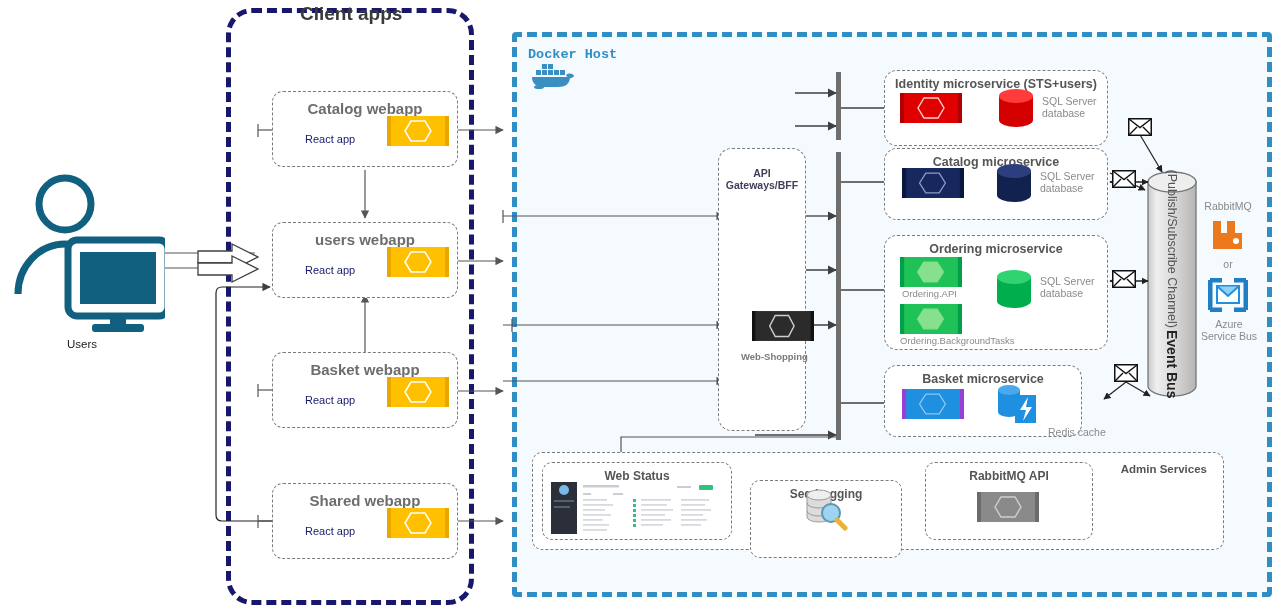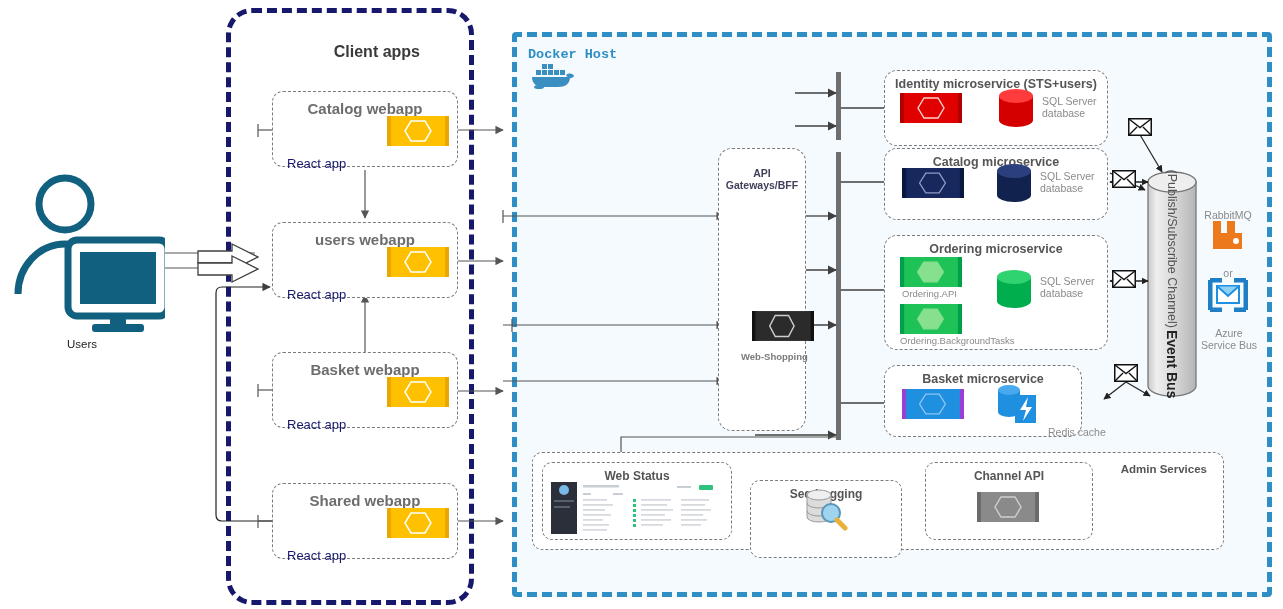--- a/index.html
+++ b/index.html
@@ -11,39 +11,39 @@
   
   .client-boundary{
     left:226px;top:8px;width:248px;height:597px;
     border:5px dashed #17186b;border-radius:26px;background:transparent;
   }
   .docker-boundary{
     left:512px;top:32px;width:760px;height:565px;
     border:5px dashed #2f8fc4;border-radius:4px;background:#f4fafd;
   }
   .label-client-apps{
-    left:300px;top:3px;width:120px;text-align:right;
-    font-size:16px;font-weight:bold;color:#3a3a3a;margin-top:40px;
+    left:300px;top:3px;width:120px;text-align:left;
+    font-size:19px;font-weight:bold;color:#3a3a3a;
   }
   .label-docker{
     left:528px;top:47px;font-size:13.5px;font-weight:bold;color:#2f8fc4;font-family:Liberation Mono, monospace;
   }
 
   
   .webapp{
     border:1.3px dashed #7b7b7b;border-radius:11px;background:#ffffff;
     width:186px;height:76px;
   }
   .webapp .title{
     position:absolute;left:0;top:8px;width:100%;text-align:center;
     font-size:15px;font-weight:bold;color:#6d6d6d;
   }
   .webapp .sub{
-    position:absolute;left:14px;top:41px;
-    font-size:13px;color:#17186b;margin-top:23px;
+    position:absolute;left:32px;top:41px;
+    font-size:11px;color:#17186b;
   }
   
   .ship{position:absolute;width:62px;height:30px;}
   .ship svg{position:absolute;left:0;top:0;width:62px;height:30px;}
 
   
   .ms{
     border:1.3px dashed #7b7b7b;border-radius:13px;background:#ffffff;
   }
   .ms .title{
@@ -80,21 +80,21 @@
     font-size:12px;font-weight:bold;color:#555555;
   }
   .ebtext{
     position:absolute;left:1148px;top:160px;width:248px;height:48px;
     transform-origin:0 0;transform:rotate(90deg) translate(0,-48px);
     display:flex;align-items:center;justify-content:center;gap:2px;
     font-size:12.5px;color:#555;white-space:nowrap;
   }
   .ebtext b{font-size:14px;color:#222;}
 
-  .mqlabel{position:absolute;font-size:10.5px;color:#8a8a8a;text-align:center;margin-top:9px;}
+  .mqlabel{position:absolute;font-size:10.5px;color:#8a8a8a;text-align:center;}
 
   
   .userlabel{left:52px;top:338px;width:60px;text-align:center;font-size:11.5px;color:#1b1b1b;}
 </style>
 </head>
 <body>
 
 <div id="stage">
 
   <div class="abs docker-boundary"></div>
@@ -531,21 +531,21 @@
         <ellipse cx="17" cy="8" rx="12" ry="5" fill="#efefef"></ellipse>
         <path d="M5 16 a12 5 0 0 0 24 0" fill="none"></path>
         <path d="M5 24 a12 5 0 0 0 24 0" fill="none"></path>
       </g>
       <circle cx="29" cy="26" r="9" fill="#9fd4f0" stroke="#5a96b8" stroke-width="2"></circle>
       <path d="M35 33 L43 41" stroke="#e8b23a" stroke-width="5" stroke-linecap="round"></path>
     </svg>
   </div>
 
   <div class="abs card" style="left:925px;top:462px;width:168px;height:78px;">
-    <div class="title">Channel API</div>
+    <div class="title">RabbitMQ API</div>
   </div>
   <div class="abs ship" style="left:977px;top:492px;width:62px;height:30px;">
     <svg viewBox="0 0 62 30" width="62" height="30">
       <rect x="0" y="-2" width="6" height="34" fill="#6b6b6b"></rect>
         <rect x="56" y="-2" width="6" height="34" fill="#6b6b6b"></rect>
       <rect x="4" y="0" width="54" height="30" fill="#8a8a8a"></rect>
       <path d="M18 15 L24 5 L38 5 L44 15 L38 25 L24 25 Z" fill="none" stroke="#cfcfcf" stroke-width="1.4"></path>
     </svg>
   </div>
 

